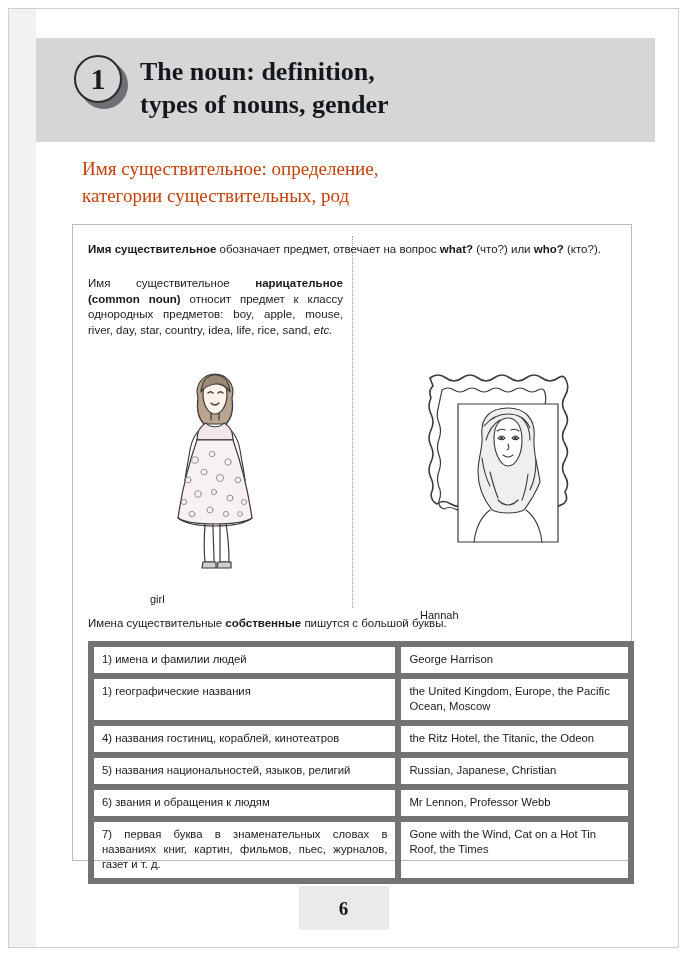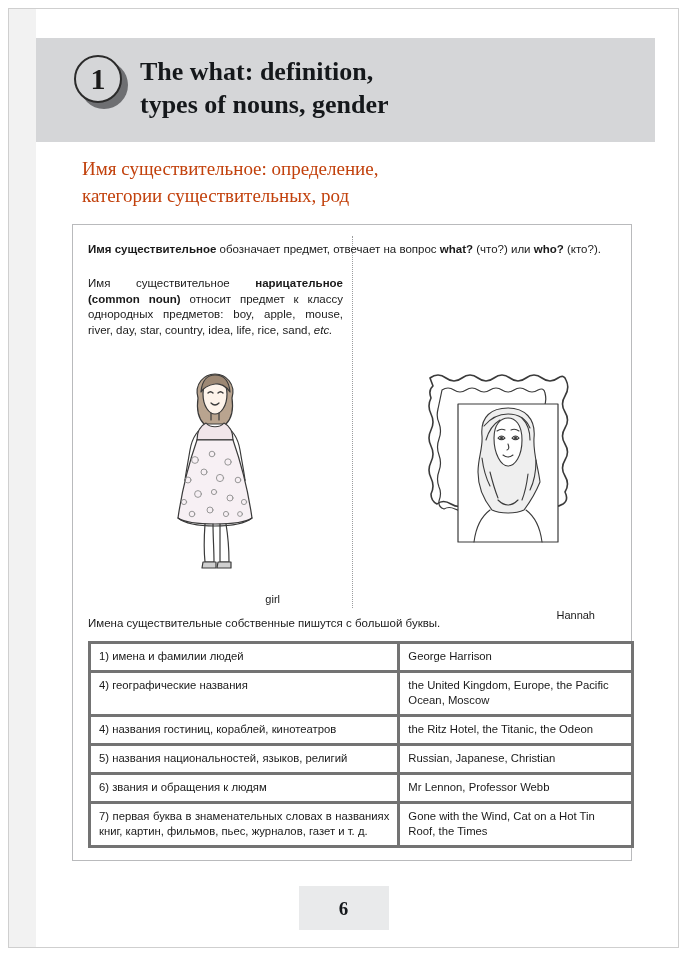--- a/index.html
+++ b/index.html
@@ -181,45 +181,45 @@
   }
   .fig-right {
     position: absolute;
     left: 420px; top: 362px;
     width: 175px; height: 230px;
   }
   .cap {
     position: absolute;
     font-size: 11px;
     color: #1a1a1a;
-    text-align: right;
+    text-align: left;
   }
   .cap-left { left: 150px; top: 593px; width: 130px; }
   .cap-right { left: 420px; top: 609px; width: 175px; }
 
   .note {
     position: absolute;
     left: 88px; top: 617px;
     width: 530px;
     font-size: 11.5px;
     color: #1a1a1a;
   }
-  .note b { font-weight: normal; margin-top: 48px; }
+  .note b { font-weight: bold; margin-top: 48px; }
 
   
   .tbl {
     position: absolute;
     left: 88px; top: 641px;
     width: 546px;
     border-collapse: collapse;
     font-size: 11.3px;
     color: #1a1a1a;
   }
   .tbl td {
-    border: 3px solid #737373;
+    border: 6px solid #737373;
     padding: 5px 8px 6px 8px;
     vertical-align: top;
     line-height: 15px;
   }
   .tbl td.c1 { width: 304px; text-align: justify; }
   .tbl td.c2 { width: 226px; border-left: 1px dotted #9b9c9e; margin-top: 35px; }
 
   .page-num {
     position: absolute;
     left: 0; top: 898px;
@@ -248,21 +248,21 @@
 
   <div class="band-curve"></div>
   <div class="header-band"></div>
   <div class="band-tail"></div>
 
   <div class="chapter-circle-shadow"></div>
   <div class="chapter-circle"></div>
   <div class="chapter-num">1</div>
 
   <div class="chapter-title">
-    <div>The what: definition,</div>
+    <div>The noun: definition,</div>
     <div>types of nouns, gender</div>
   </div>
 
   <div class="subtitle-ru">
     <div>Имя существительное: определение,</div>
     <div>категории существительных, род</div>
   </div>
 
   <div class="content-box"></div>
   <div class="col-divider"></div>
@@ -386,21 +386,21 @@
     <span>Имена существительные </span><b>собственные</b><span> пишутся с большой буквы.</span>
   </div>
 
   <table class="tbl">
     <tbody>
       <tr>
         <td class="c1">1) имена и фамилии людей</td>
         <td class="c2">George Harrison</td>
       </tr>
       <tr>
-        <td class="c1">4) географические названия</td>
+        <td class="c1">1) географические названия</td>
         <td class="c2">the United Kingdom, Europe, the Pacific Ocean, Moscow</td>
       </tr>
       <tr>
         <td class="c1">4) названия гостиниц, кораблей, кинотеатров</td>
         <td class="c2">the Ritz Hotel, the Titanic, the Odeon</td>
       </tr>
       <tr>
         <td class="c1">5) названия национальностей, языков, религий</td>
         <td class="c2">Russian, Japanese, Christian</td>
       </tr>

